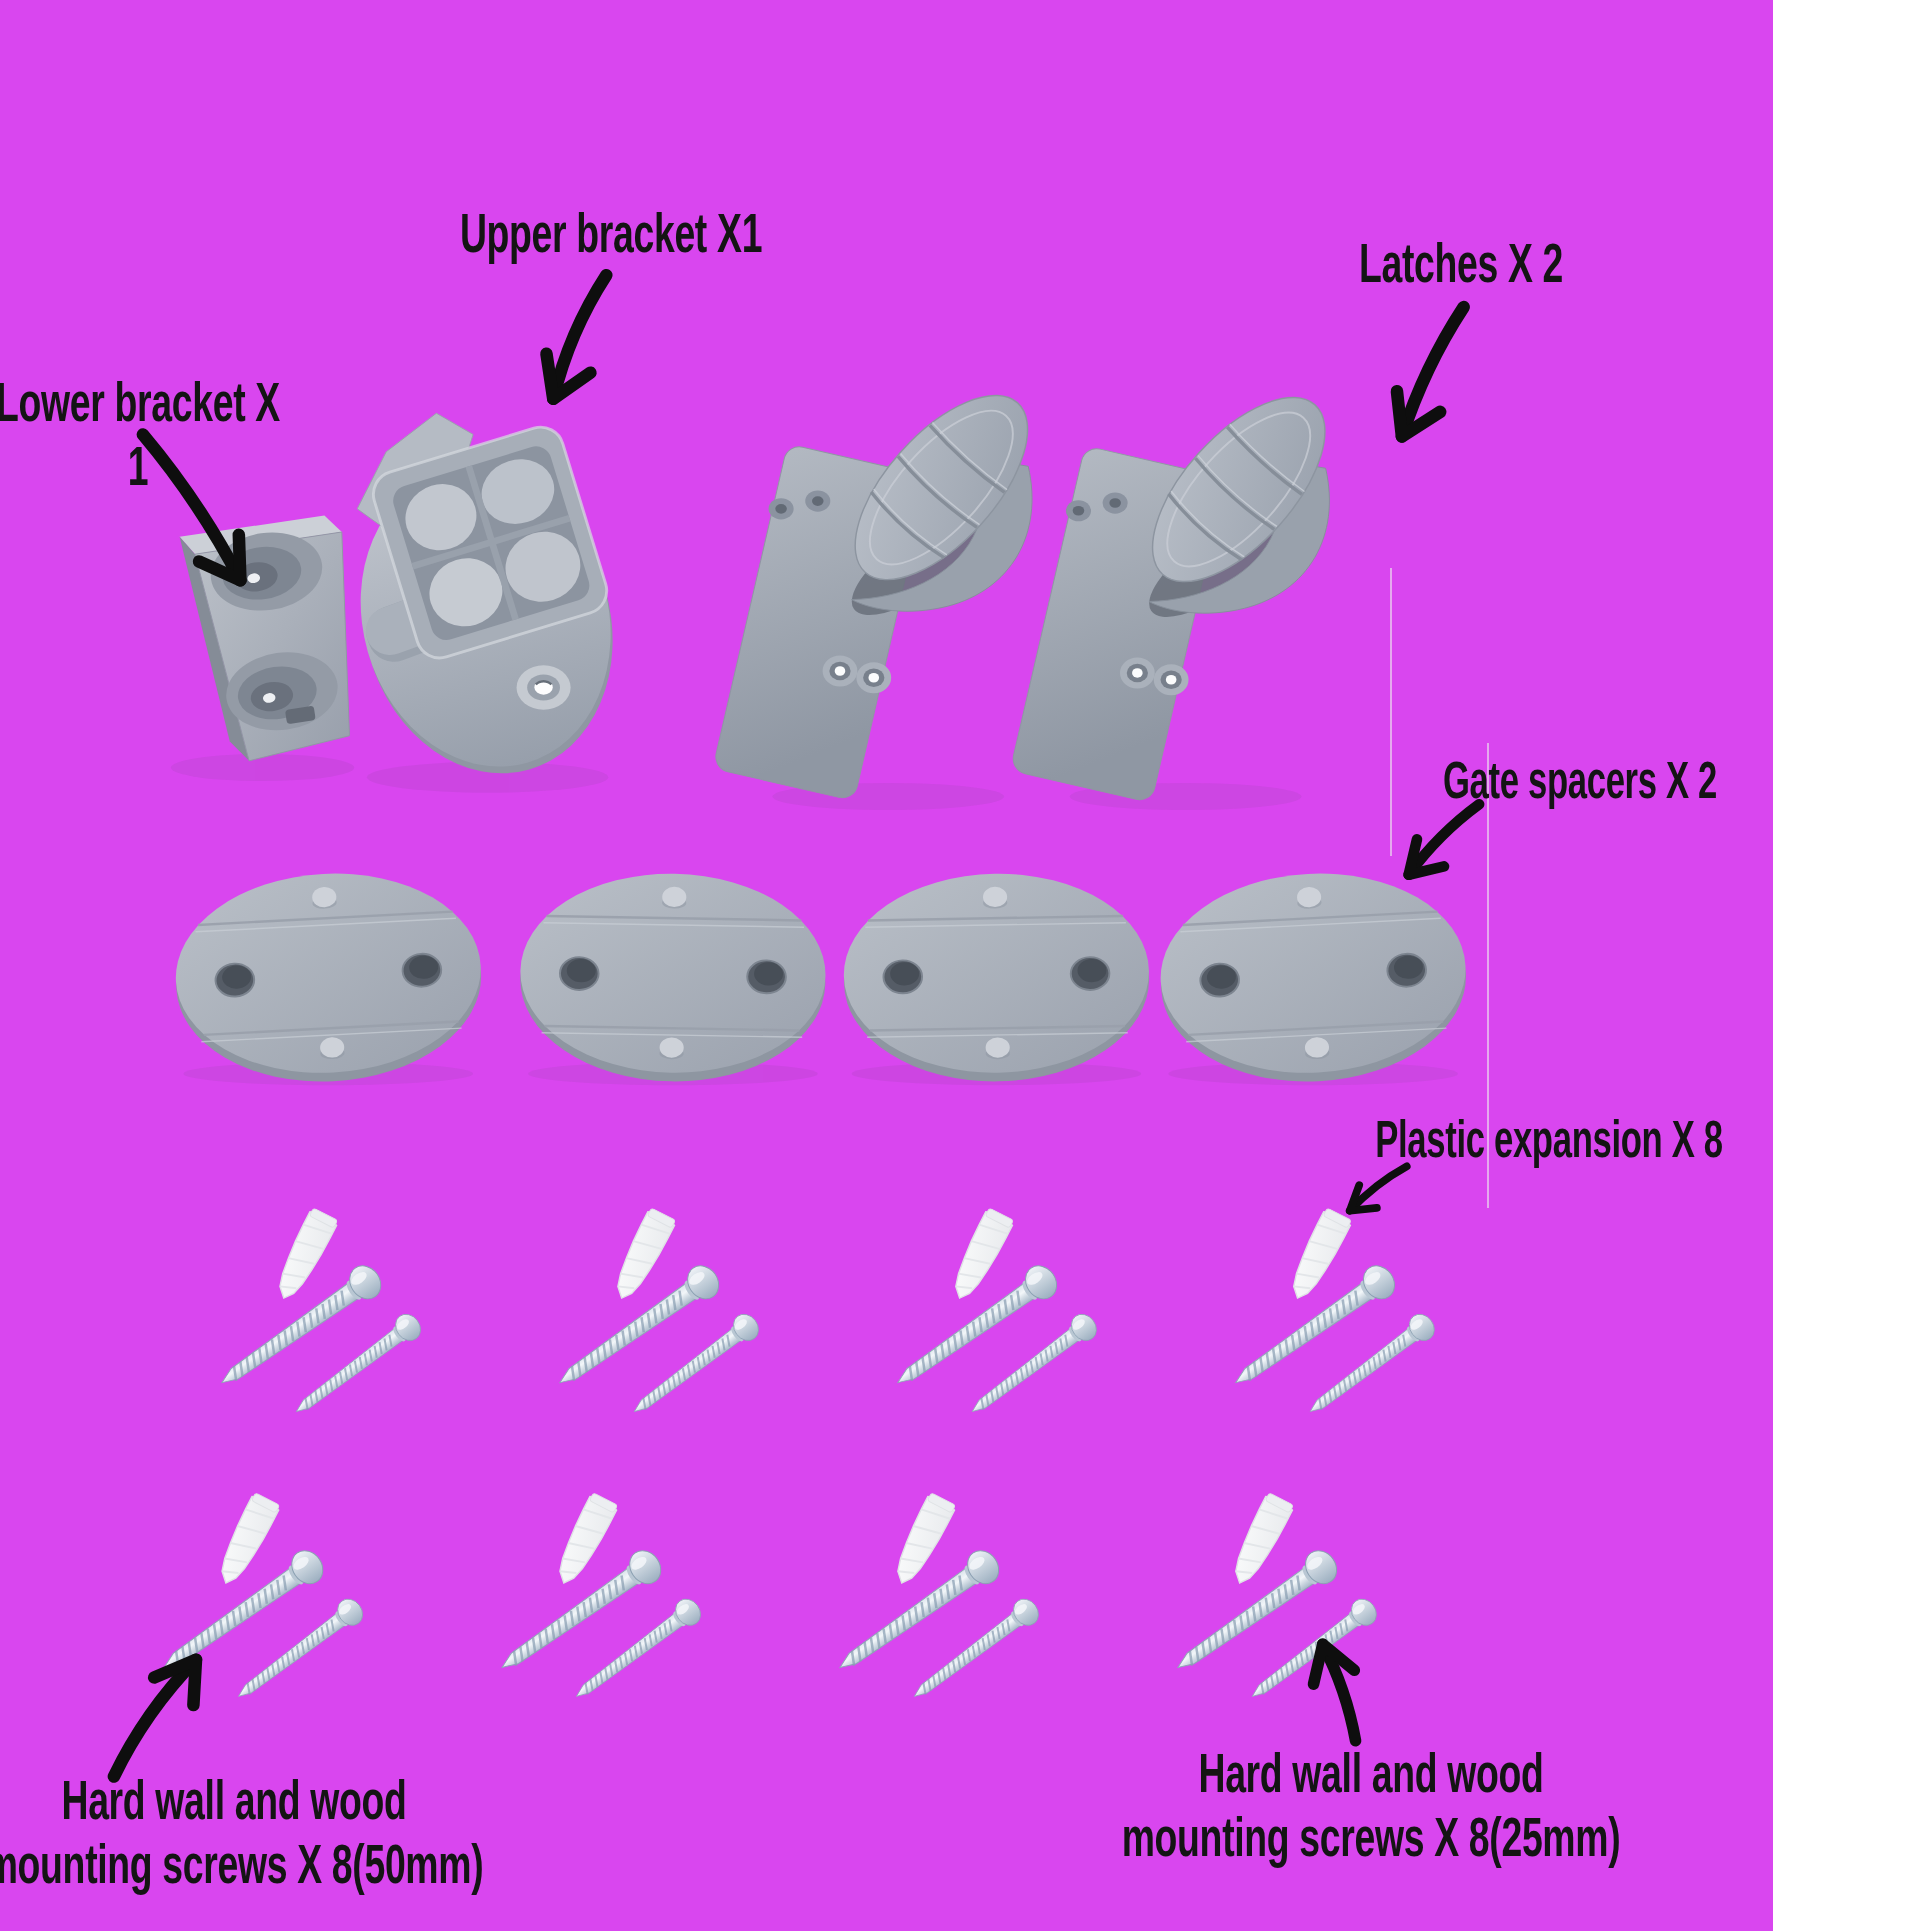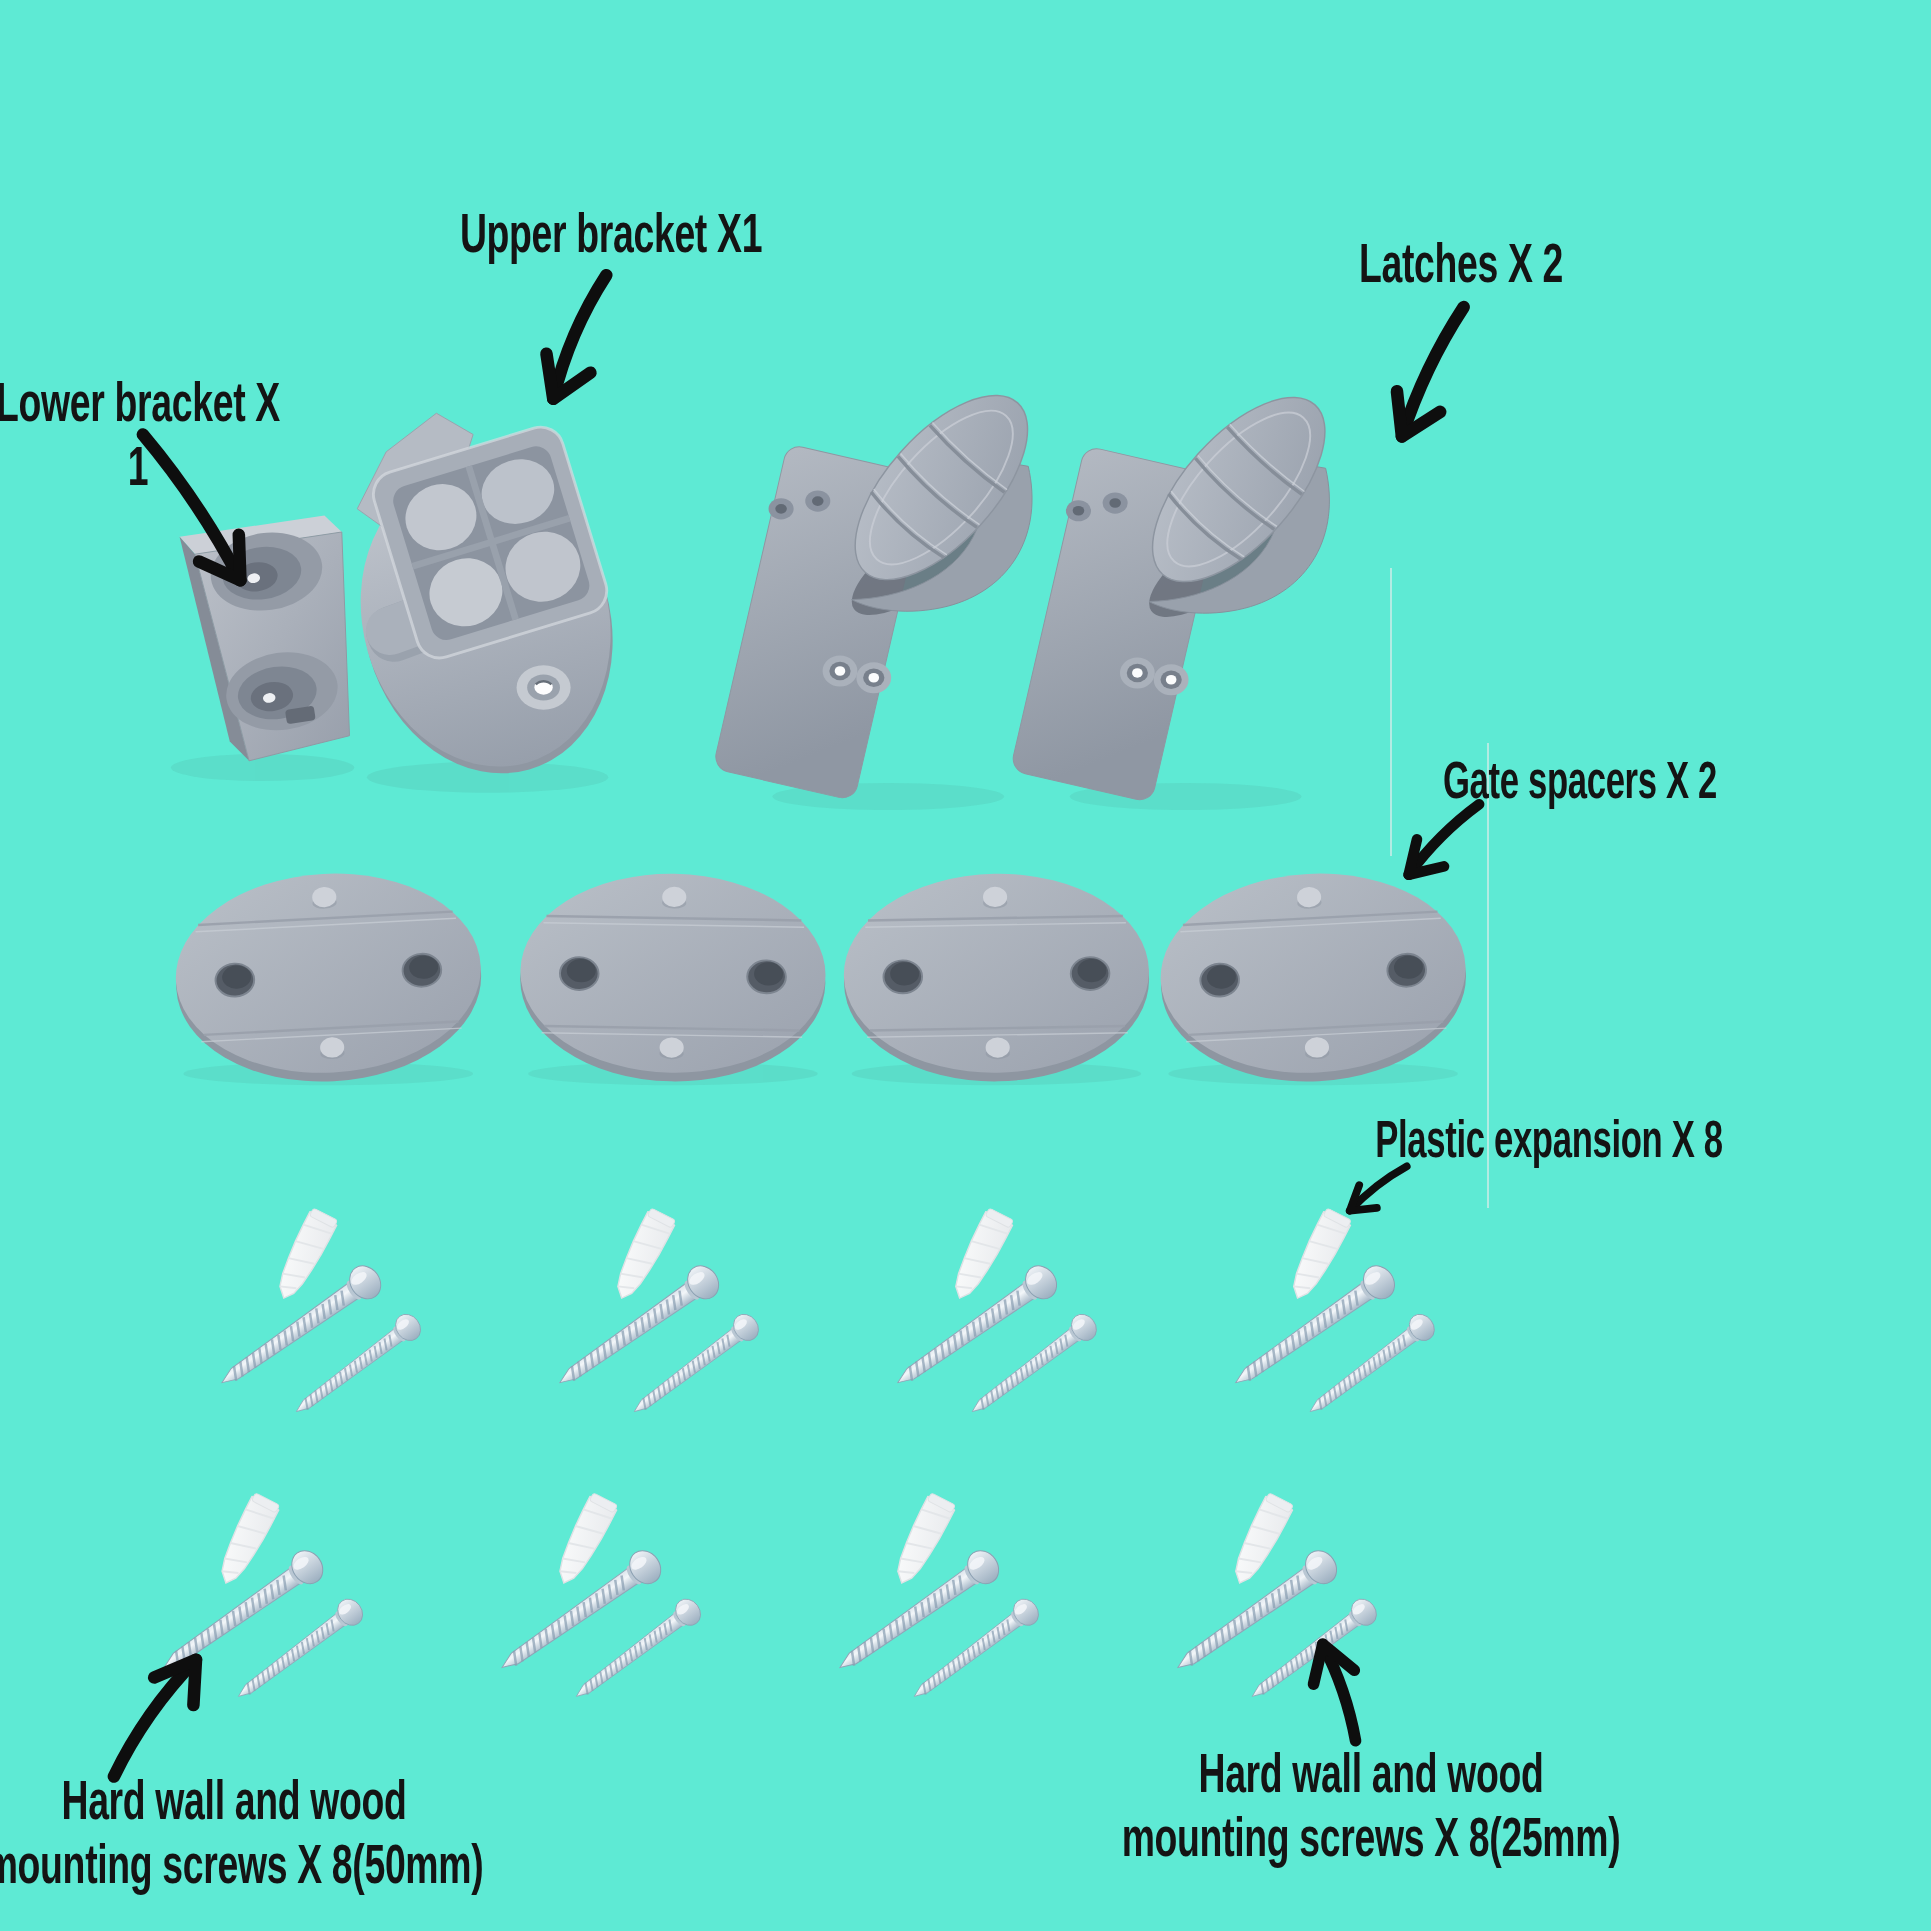--- a/index.html
+++ b/index.html
@@ -1,21 +1,21 @@
 <!DOCTYPE html>
 <html style="--label: #141414;"><head>
 <meta charset="utf-8">
 <style>
   html,body{margin:0;padding:0;}
   body{background:#ffffff;}
   .stage{
     position:relative;
-    width:1931px;
+    width:1773px;
     height:1931px;
-    background:#5eead4;
+    background:#d946ef;
     overflow:hidden;
     font-family:"Liberation Sans", sans-serif;
   }
   .layer{position:absolute;left:0;top:0;}
   .lbl{
     position:absolute;
     transform:translateX(-50%) scaleX(0.68);
     font:700 55px/64px "Liberation Sans", sans-serif;
     letter-spacing:-0.5px;
     color:var(--label,#141414);

